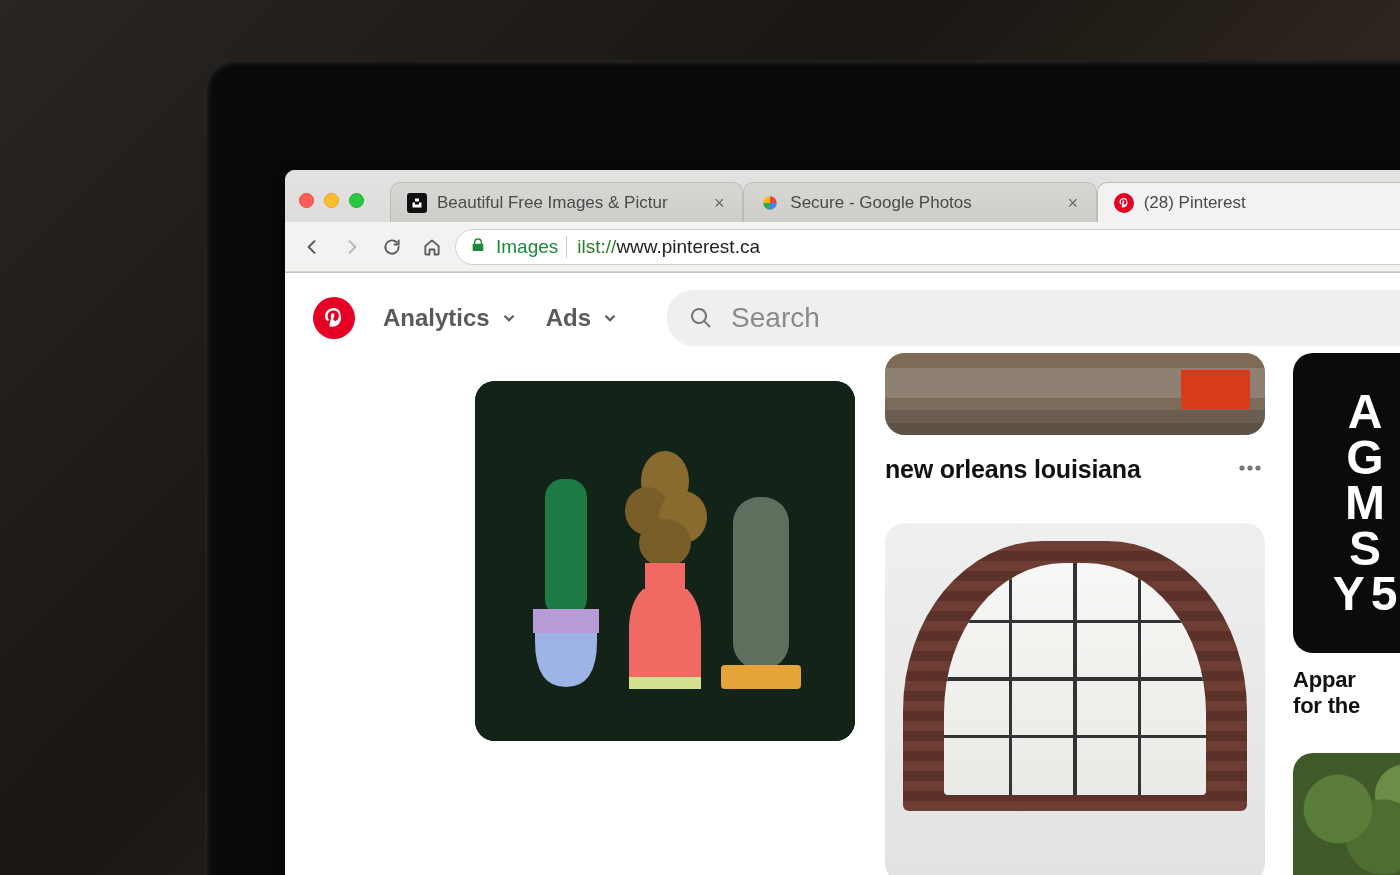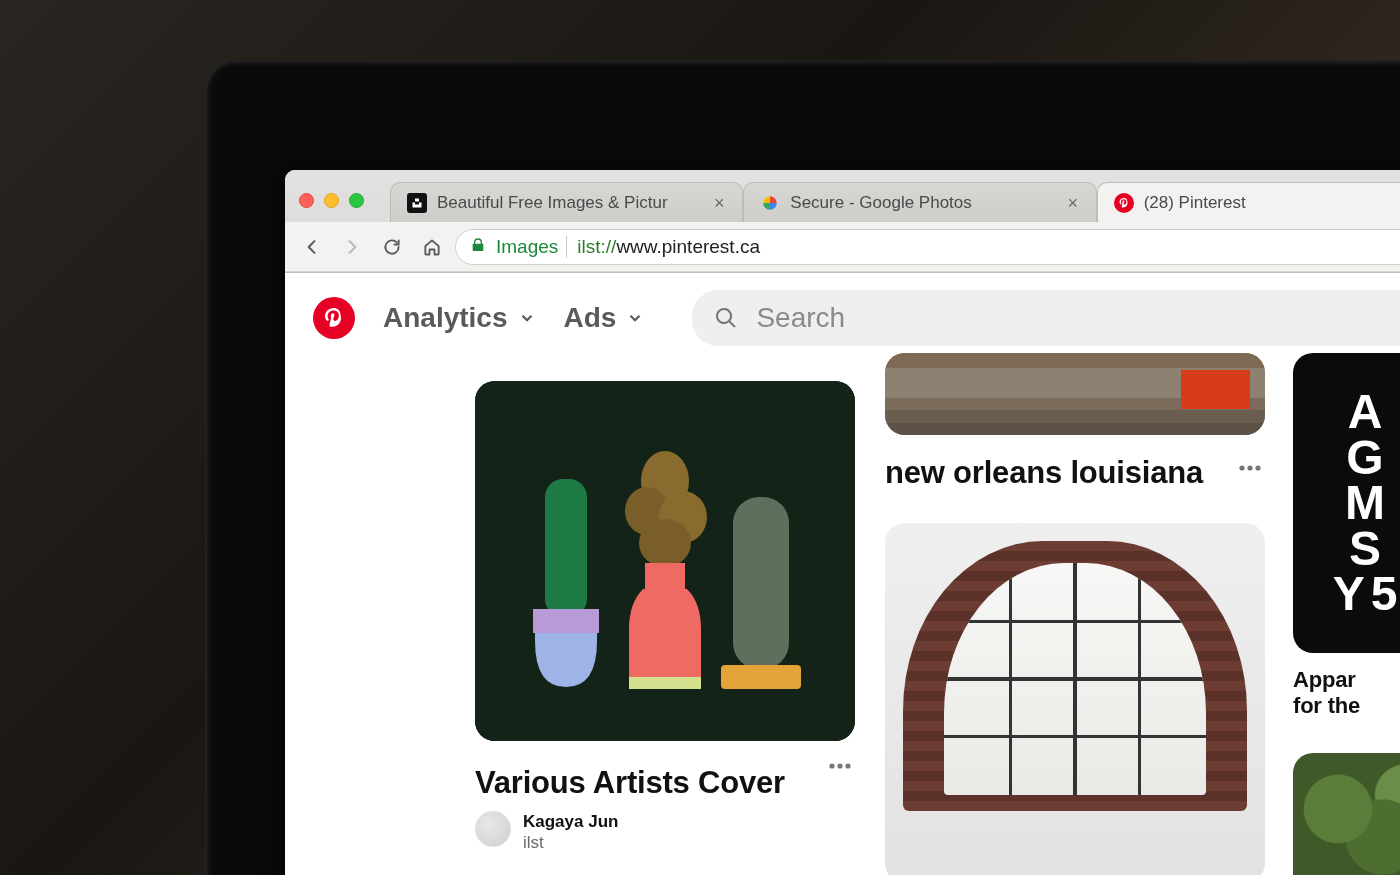--- a/index.html
+++ b/index.html
@@ -143,21 +143,21 @@
       padding: 0 28px;
       gap: 28px;
     }
     .p-logo {
       width: 42px; height: 42px; border-radius: 50%; background: #e60023;
       display:flex;align-items:center;justify-content:center;
     }
     .p-logo svg{width:24px;height:24px;fill:#fff;}
     .hnav {
       display: flex; align-items: center; gap: 10px;
-      font-size: 28px; font-weight: 600; color: #5a5a5a; cursor: pointer;
+      font-size: 24px; font-weight: 600; color: #5a5a5a; cursor: pointer;
     }
     .hnav svg{width:18px;height:18px;stroke:#5a5a5a;stroke-width:3;fill:none;}
     .search-bar {
       flex: 1;
       background: #efefef;
       border-radius: 26px 0 0 26px;
       height: 56px;
       display: flex;
       align-items: center;
       padding: 0 22px;
@@ -177,21 +177,21 @@
       padding: 0 28px;
     }
     .pin {
       position: absolute;
     }
     .pin-card {
       border-radius: 20px;
       overflow: hidden;
     }
     .pin-title {
-      font-size: 31px;
+      font-size: 25px;
       font-weight: 700;
       color: #111;
       margin-top: 14px;
       letter-spacing: -0.2px;
     }
     .pin-footer {
       display: flex;
       align-items: flex-start;
       justify-content: space-between;
       margin-top: 10px;
@@ -394,39 +394,20 @@
               <ellipse cx="208" cy="136" rx="24" ry="26" fill="#8a6b2f"></ellipse>
               <ellipse cx="190" cy="162" rx="26" ry="24" fill="#7a5e29"></ellipse>
               <rect x="170" y="182" width="40" height="26" fill="#ef6a63"></rect>
               <path d="M168 208 q-14 14 -14 40 v56 h72 v-56 q0 -26 -14 -40 z" fill="#ef6a63"></path>
               <rect x="154" y="296" width="72" height="12" fill="#d4e08e"></rect>
 
               <rect x="258" y="116" width="56" height="172" rx="26" fill="#5e6f5e"></rect>
               <rect x="246" y="284" width="80" height="24" rx="4" fill="#e4a43a"></rect>
             </svg>
           </div>
-          <div class="pin-footer">
-            <div style="flex:1">
-              <div class="pin-title">Various Artists Cover</div>
-              <div class="byline">
-                <div class="avatar"></div>
-                <div class="byline-text">
-                  <div class="byline-name">Kagaya Jun</div>
-                  <div class="byline-sub">ilst</div>
-                </div>
-              </div>
-            </div>
-            <div class="more-dots">
-              <svg viewBox="0 0 22 6">
-                  <circle cx="3" cy="3" r="2.6"></circle>
-                  <circle cx="11" cy="3" r="2.6"></circle>
-                  <circle cx="19" cy="3" r="2.6"></circle>
-                </svg>
-            </div>
-          </div>
         </div>
 
         <div class="pin" style="left:600px; top:-10px; width:380px;">
           <div class="pin-card" style="height:82px;">
             <div class="photo-steps"></div>
           </div>
           <div class="pin-footer">
             <div class="pin-title" style="margin-top:10px">new orleans louisiana</div>
             <div class="more-dots" style="margin-top:8px">
               <svg viewBox="0 0 22 6">

